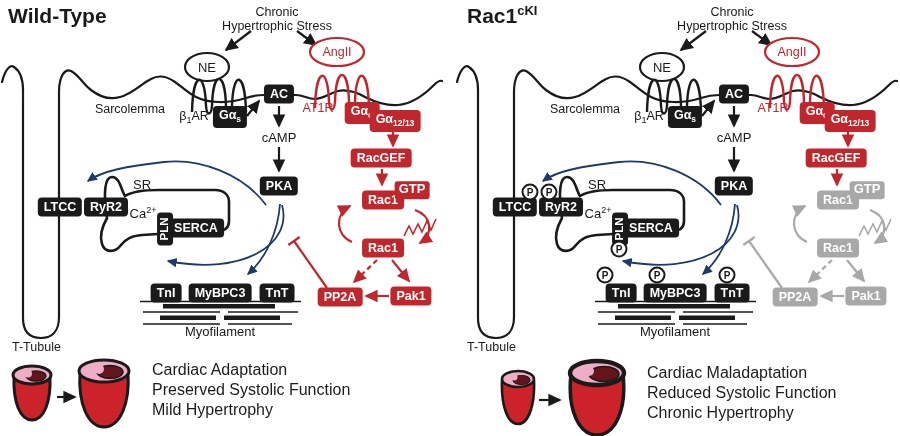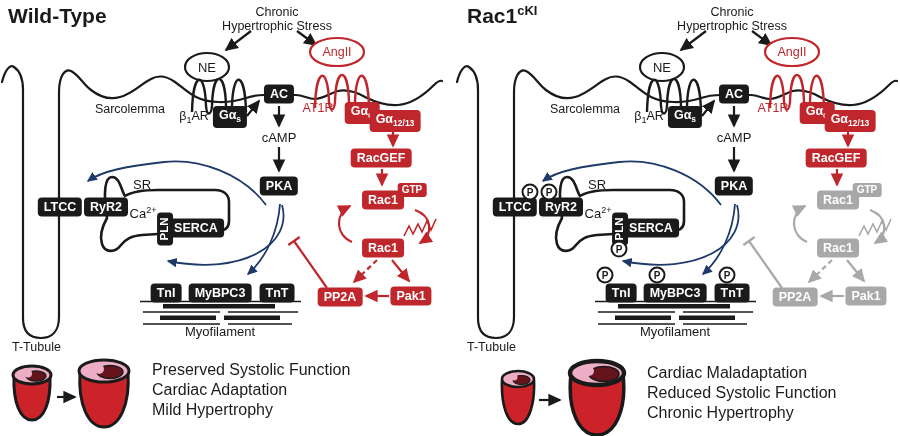--- a/index.html
+++ b/index.html
@@ -7,21 +7,21 @@
        font-family:"Liberation Sans",sans-serif;color:#1a1a1a;}
   .panel{position:absolute;top:0;height:436px;}
   .panel svg{position:absolute;left:0;top:0;}
   .title{position:absolute;font-size:21px;font-weight:700;white-space:nowrap;}
   .title sup{font-size:13px;font-weight:700;}
   .chip{position:absolute;transform:translate(-50%,-50%);background:var(--ink);color:#fff;
         font-weight:700;font-size:12.5px;line-height:1.12;padding:2px 6px 3px;border-radius:4px;
         white-space:nowrap;z-index:3;}
   .chip.red{background:var(--red);}
   .chip.gray{background:var(--gray);}
-  .chip.sm{font-size:10px;padding:1px 4px 2px;border-radius:3px;text-align:center;}
+  .chip.sm{font-size:13px;padding:1px 4px 2px;border-radius:3px;text-align:center;}
   .chip.pln{transform:translate(-50%,-50%) rotate(-90deg);font-size:11.5px;padding:1px 5px 2px;}
   .chip sub{font-size:8.5px;}
   .lbl{position:absolute;transform:translate(-50%,-50%);font-size:12.5px;white-space:nowrap;z-index:2;}
   .lbl sub{font-size:9px;} .lbl sup{font-size:9px;}
   .lbl.redtx{color:var(--red);text-align:right;}
   .lbl.anchor{transform:none;}
   .pcircle{position:absolute;transform:translate(-50%,-50%);width:13px;height:13px;
         border:2px solid var(--ink);border-radius:50%;background:#fff;color:var(--ink);
         font-size:10px;font-weight:700;display:flex;align-items:center;justify-content:center;z-index:4;}
   .outcome{position:absolute;font-size:16px;line-height:1.24;color:#1c1c1c;z-index:2;}
@@ -142,22 +142,22 @@
     <div class="lbl" style="left:142px;top:184px;font-size:13px;">SR</div>
     <div class="lbl" style="left:143px;top:213px;font-size:13px;"><span>Ca</span><sup>2+</sup></div>
     <div class="chip pln" style="left:165px;top:229px;">PLN</div>
     <div class="chip" style="left:196px;top:228px;">SERCA</div>
     <div class="chip" style="left:166px;top:293px;">TnI</div>
     <div class="chip" style="left:220px;top:293px;">MyBPC3</div>
     <div class="chip" style="left:277px;top:293px;">TnT</div>
     <div class="lbl" style="left:220px;top:331px;font-size:13px;">Myofilament</div>
     <div class="lbl anchor" style="left:12px;top:340px;">T-Tubule</div>
     <div class="outcome" style="left:152px;top:360px;">
+      <div>Cardiac Adaptation</div>
       <div>Preserved Systolic Function</div>
-      <div>Cardiac Adaptation</div>
       <div>Mild Hypertrophy</div>
     </div>
   </div>
 
   <div class="panel" style="left:455px;width:445px;">
     <svg width="445" height="436" viewBox="0 0 445 436">
       <defs>
         <marker id="arrR-ink" viewBox="0 0 8 8" refX="6.5" refY="4" markerWidth="6.5" markerHeight="6.5" orient="auto-start-reverse">
             <path d="M0,0.5 L7.5,4 L0,7.5 Z" fill="var(--ink)"></path>
           </marker>

